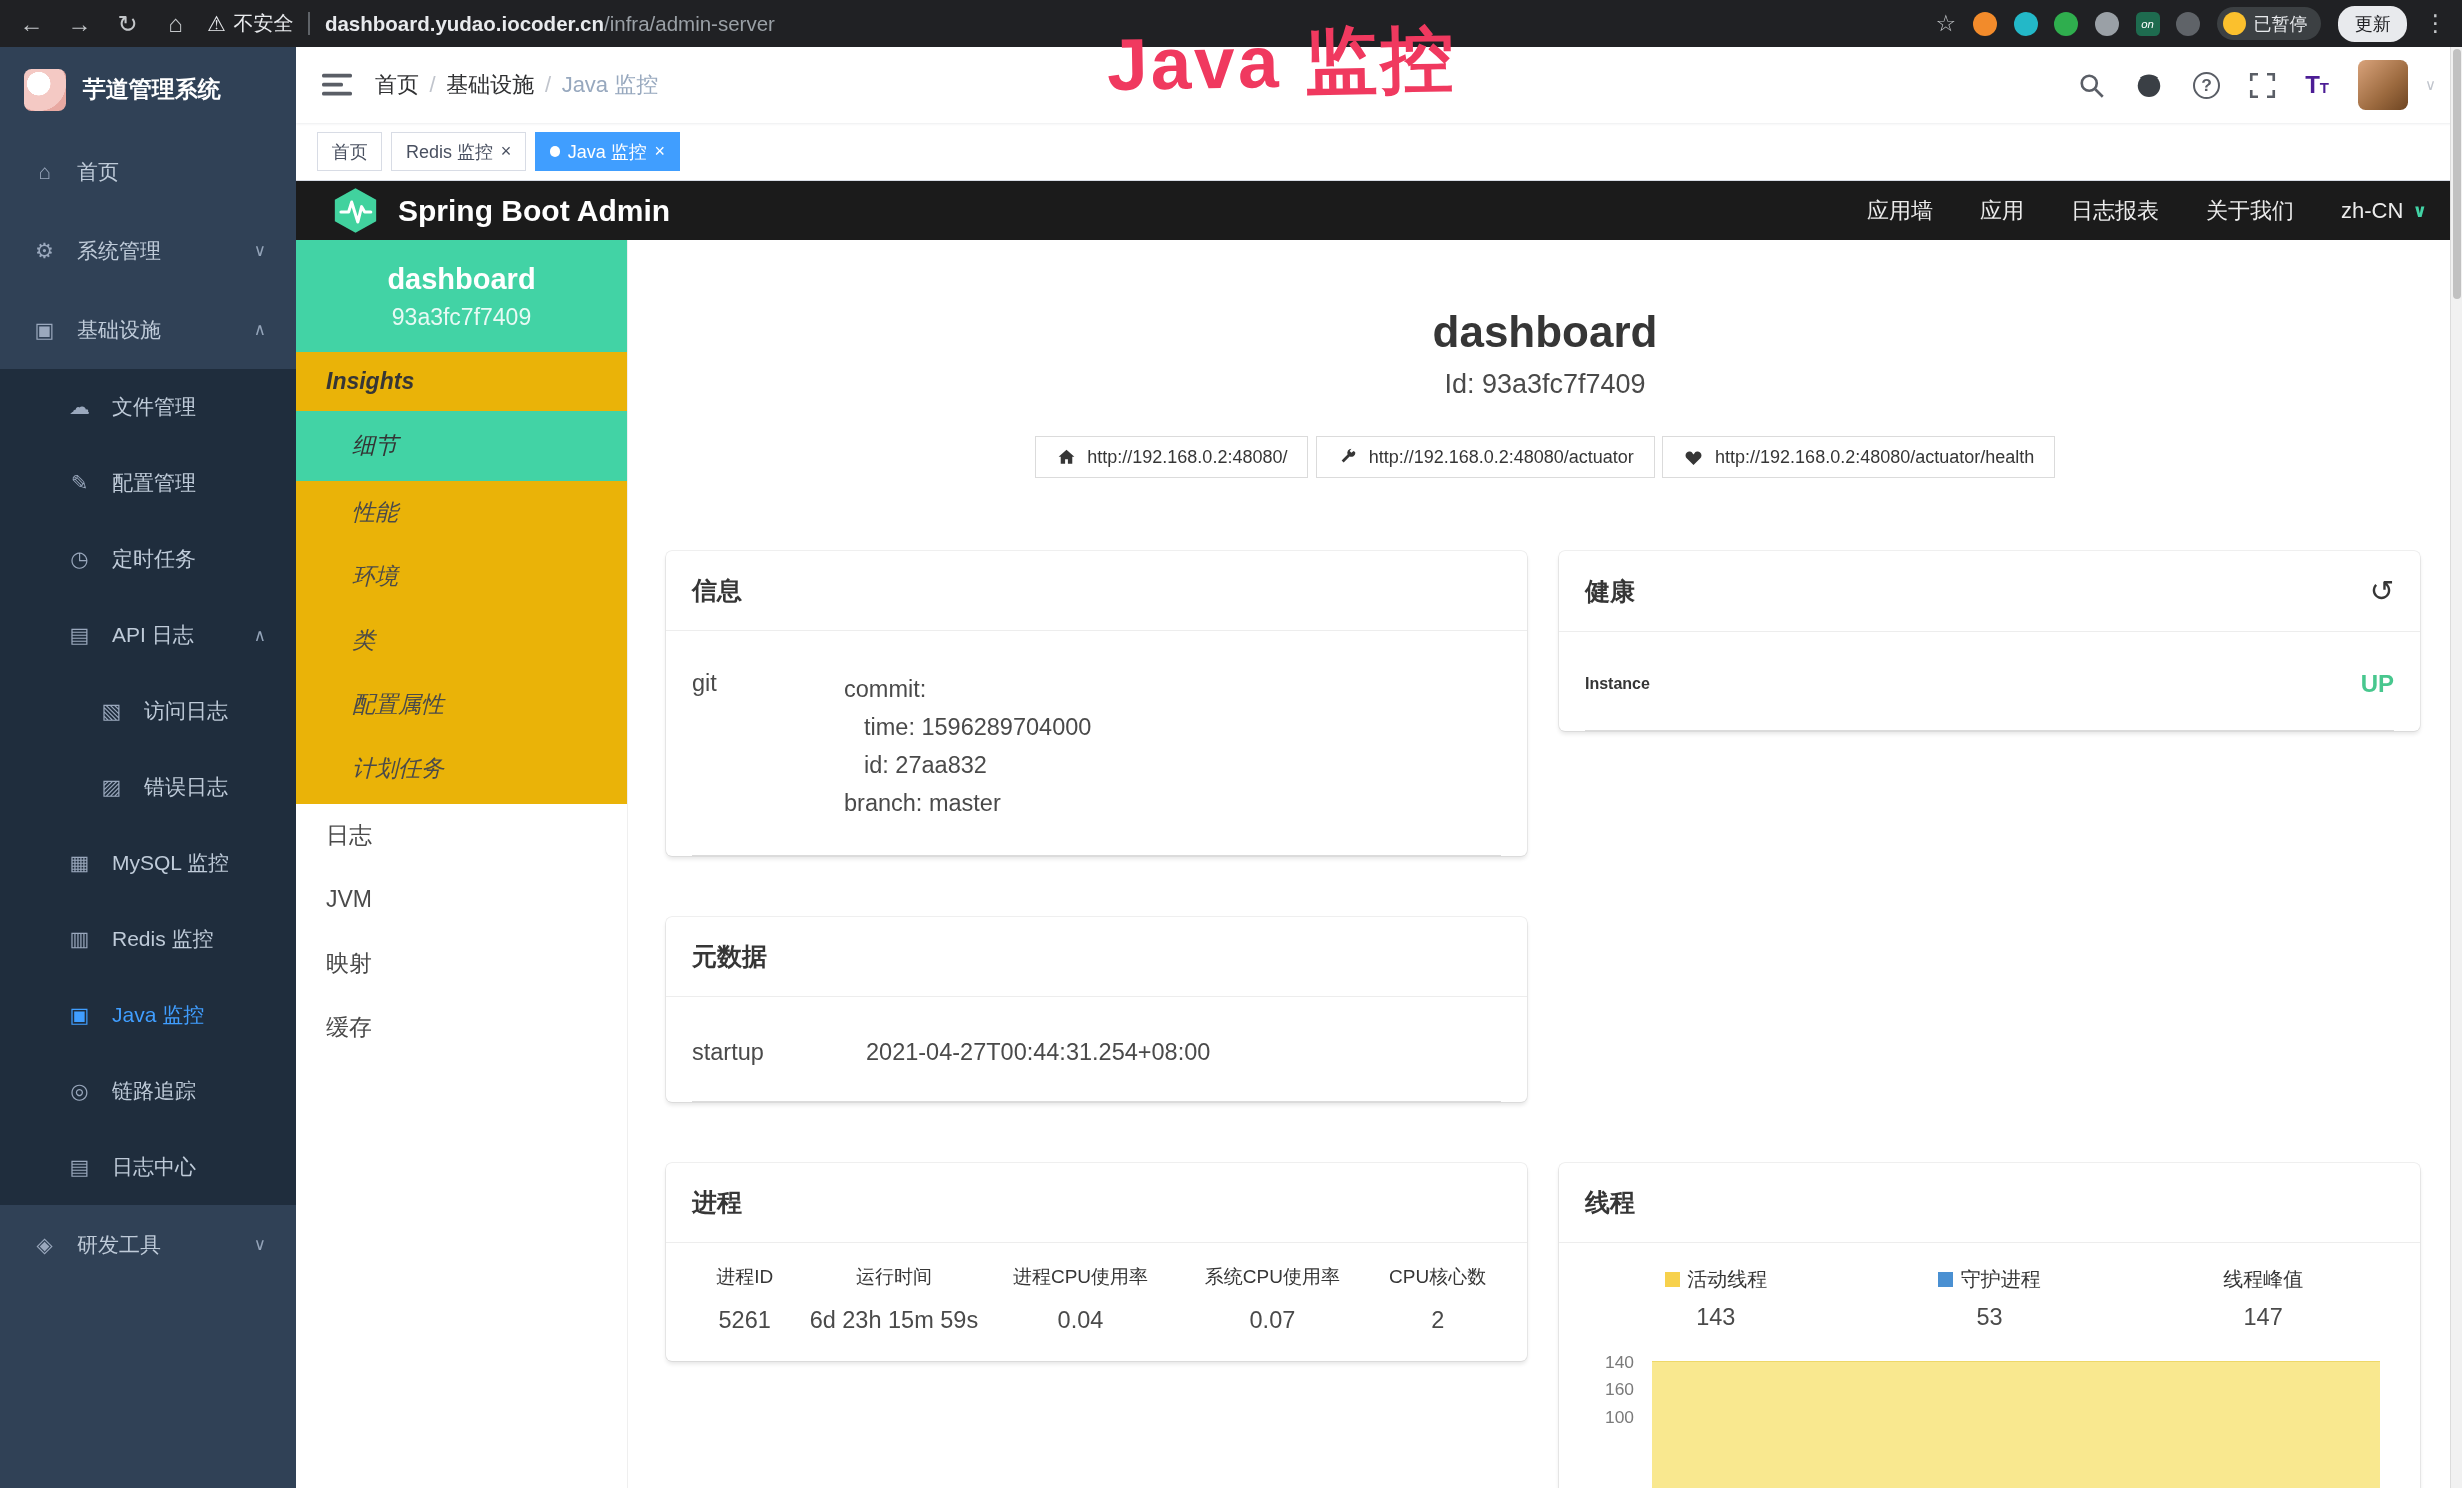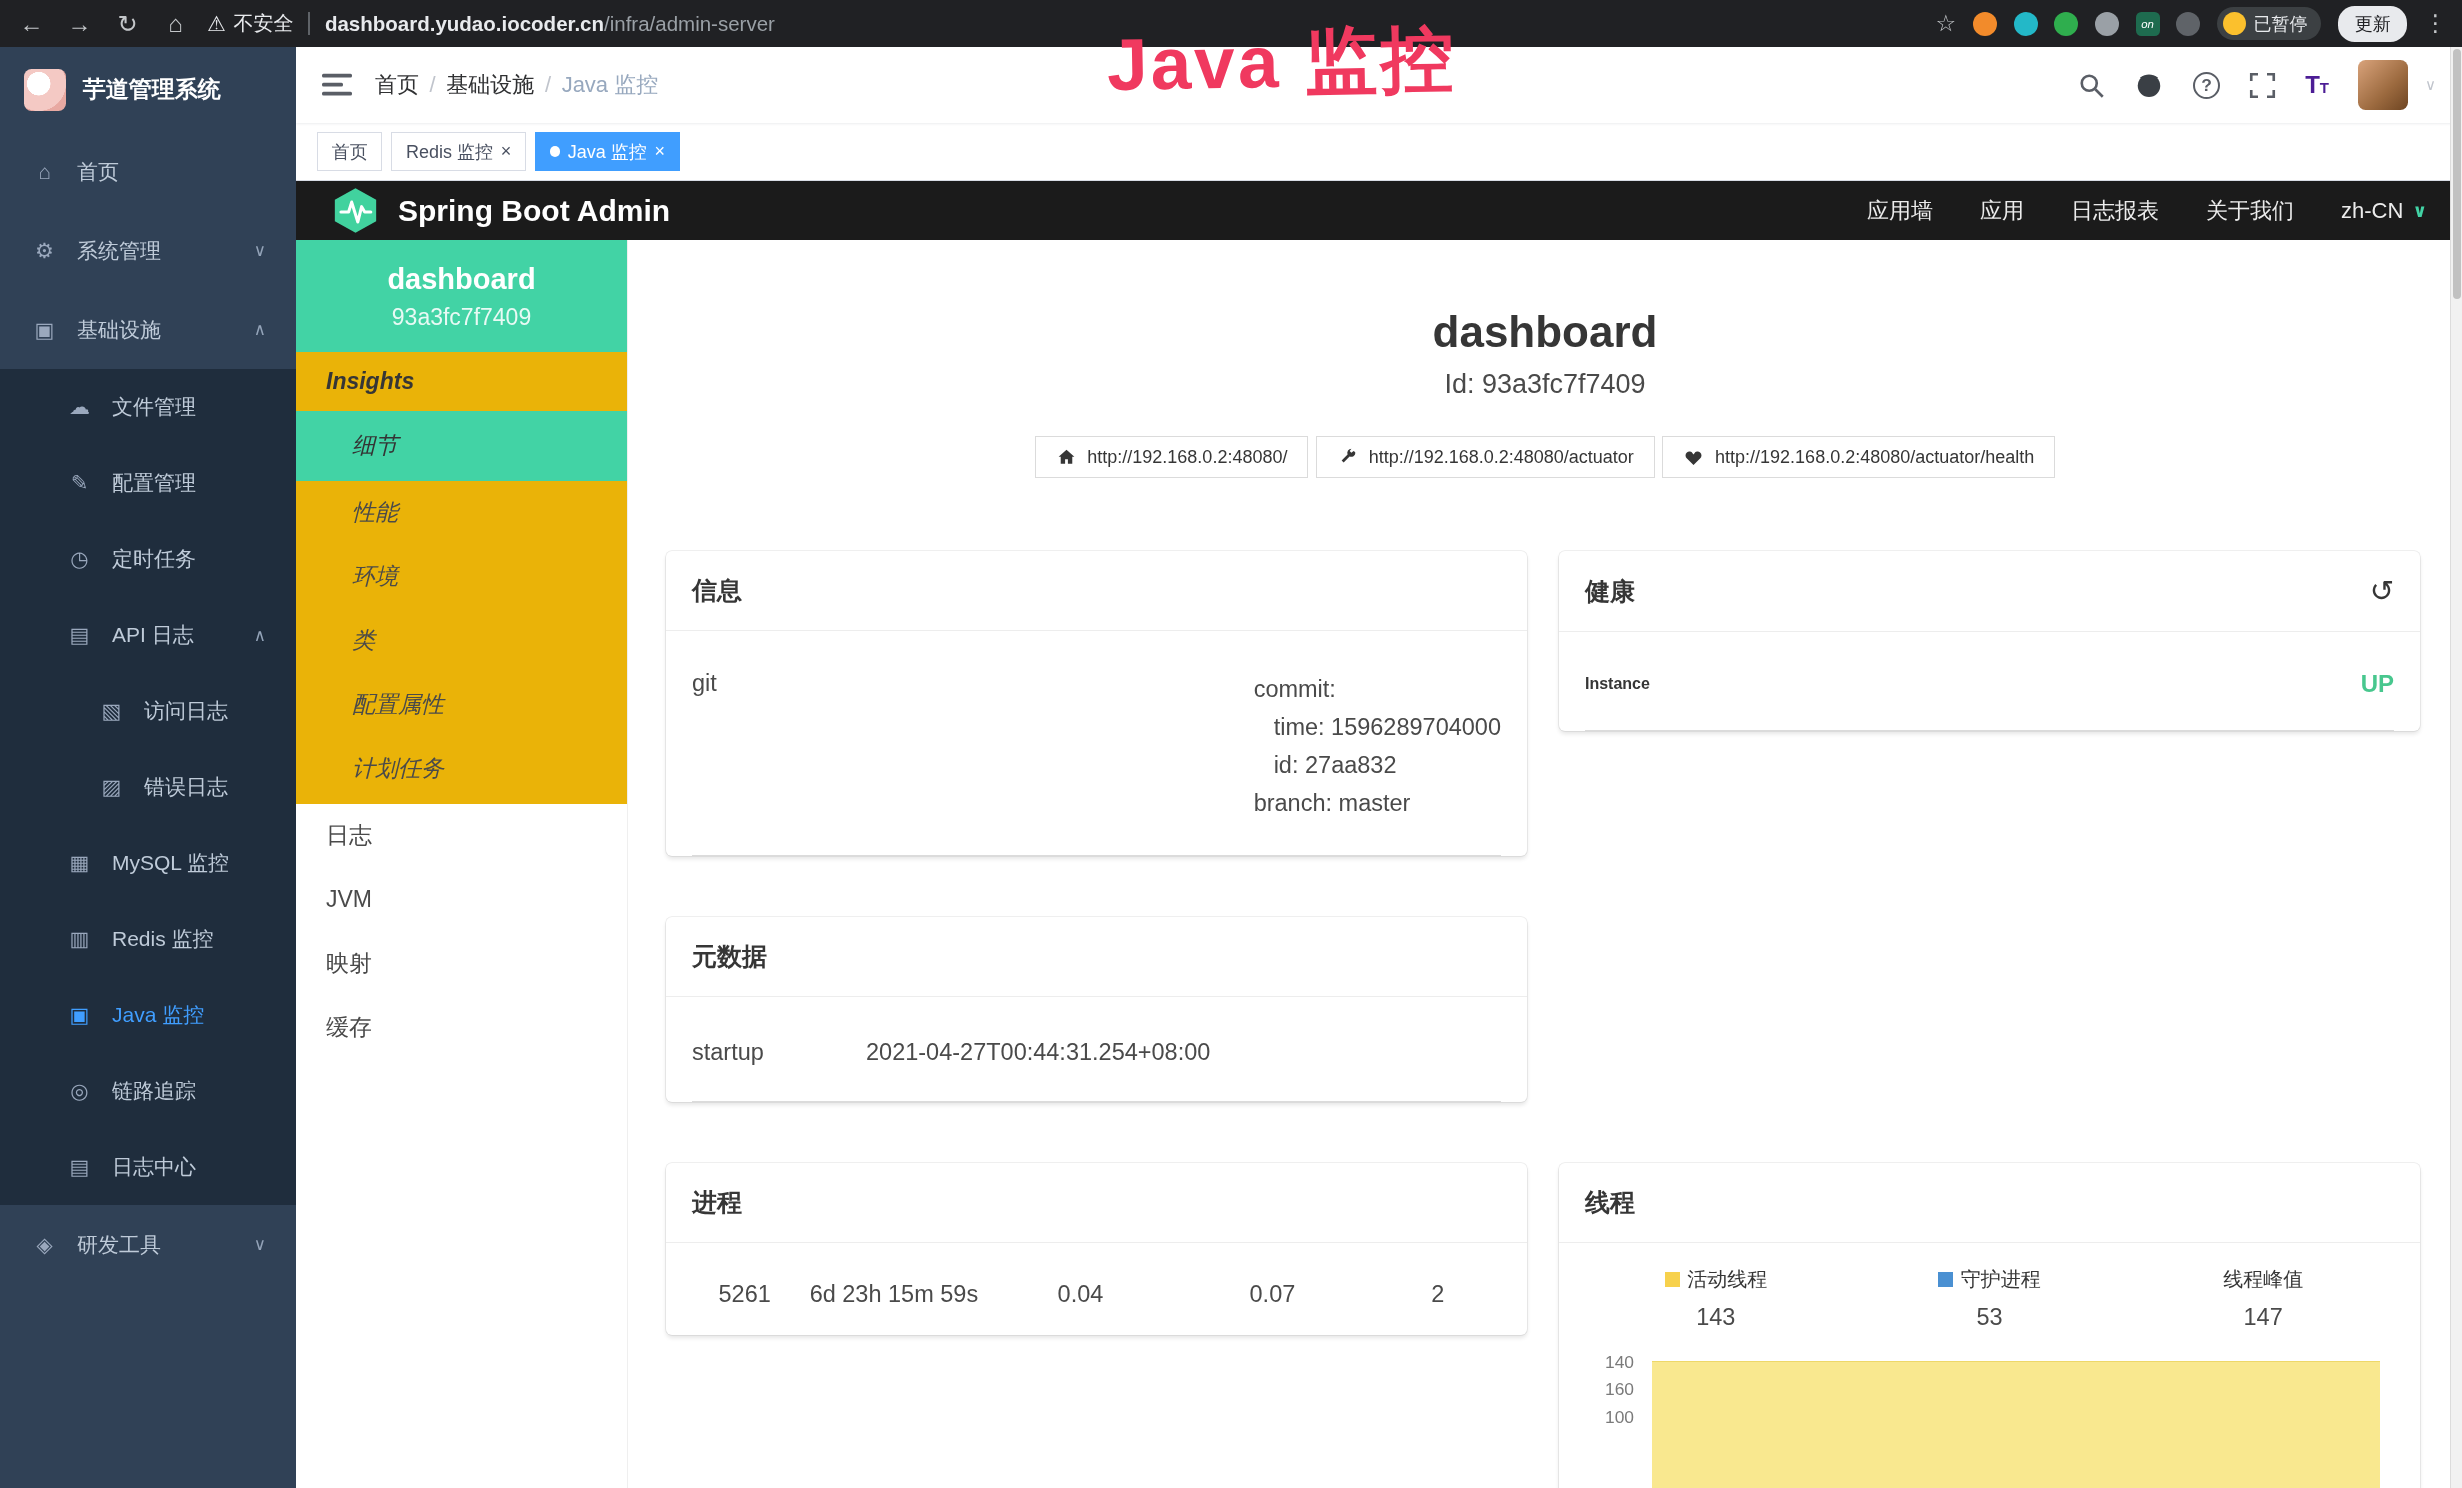--- a/index.html
+++ b/index.html
@@ -88,21 +88,21 @@
   .links-row { display:flex; justify-content:center; gap:7.6px; margin-top:36px; }
   .link-chip { display:flex; align-items:center; gap:10.6px; border:0.8px solid #dbdbdb; background:#fff; height:42px; padding:0 20px; font-size:18px; color:#363636; cursor:pointer; }
   .link-chip svg { flex:none; }
 
   .cards-wrap { margin-top:73px; padding:0 42px 0 38px; }
   .cards-row { display:grid; grid-template-columns:1fr 1fr; gap:32px; margin-bottom:61px; align-items:start; }
   .card { background:#fff; border-radius:6px; box-shadow:0 3px 4.6px rgba(10,10,10,.1), 0 0 0 0.8px rgba(10,10,10,.08); }
   .card-header { display:flex; align-items:center; justify-content:space-between; padding:23px 26px; font-size:25px; font-weight:bold; color:#363636; border-bottom:1.5px solid #ededed; }
   .hist-ico { font-size:29px; font-weight:normal; color:#363636; cursor:pointer; }
 
-  .info-row { display:flex; margin:0 26px; padding:39px 0 33px; border-bottom:0.8px solid #dbdbdb;justify-content:space-between; }
+  .info-row { display:flex; margin:0 26px; padding:39px 0 33px; border-bottom:0.8px solid #dbdbdb; }
   .info-row .k { width:152px; font-size:23.5px; color:#4a4a4a; }
   .info-lines { font-size:23.5px; color:#4a4a4a; line-height:38px; }
   .info-lines .ind { padding-left:20px; }
 
   .kv-row { display:flex; justify-content:space-between; align-items:center; margin:0 26px; padding:38px 0 32px; border-bottom:0.8px solid #dbdbdb; }
   .kv-row .k { font-size:16px; font-weight:bold; color:#363636; }
   .kv-row .v-up { font-size:24px; font-weight:bold; color:#48c78e; }
 
   .meta-row { display:flex; margin:0 26px; padding:42px 0 35px; border-bottom:0.8px solid #dbdbdb; font-size:23.5px; color:#4a4a4a; }
   .meta-row .k { width:174px; }
@@ -406,20 +406,27 @@
             </div>
             <div></div>
           </div>
 
           <div class="cards-row" style="margin-bottom:0;">
             <div class="card">
               <div class="card-header">
                   <span>进程</span>
                 </div>
               <div class="proc-table">
+                <div class="proc-grid hdr">
+                  <span>进程ID</span>
+                  <span>运行时间</span>
+                  <span>进程CPU使用率</span>
+                  <span>系统CPU使用率</span>
+                  <span>CPU核心数</span>
+                </div>
                 <div class="proc-grid val">
                   <span>5261</span>
                   <span>6d 23h 15m 59s</span>
                   <span>0.04</span>
                   <span>0.07</span>
                   <span>2</span>
                 </div>
               </div>
             </div>
 

